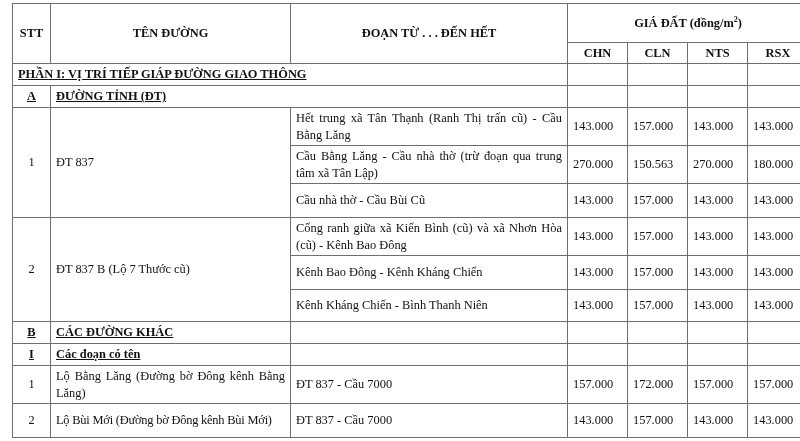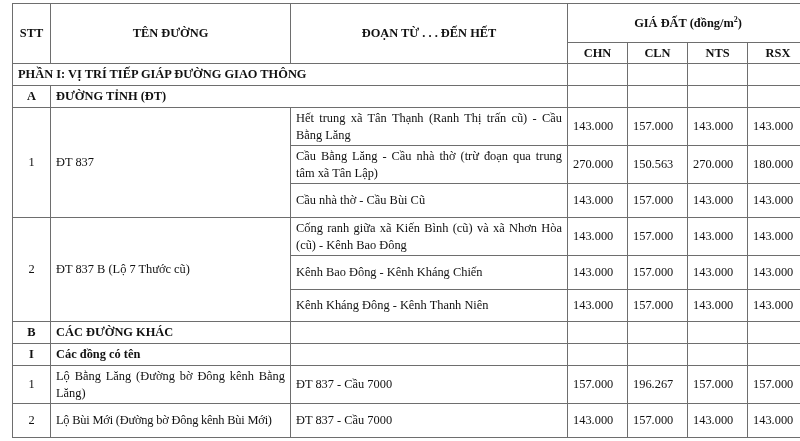--- a/index.html
+++ b/index.html
@@ -1,21 +1,21 @@
 <!DOCTYPE html>
 <html><head>
 <meta charset="utf-8">
 <style>
   html, body { margin:0; padding:0; background:#ffffff; }
   body { width:800px; height:441px; overflow:hidden; font-family:"Liberation Serif", "DejaVu Serif", serif; color:#111; }
   table { border-collapse:collapse; position:absolute; left:12px; top:3px; table-layout:fixed; width:796px; }
   td, th { border:1px solid #6e6e6e; font-size:12.4px; line-height:17px; padding:0 5px; vertical-align:middle; }
   th { font-weight:bold; text-align:center; }
   .c { text-align:center; }
-  .b { font-weight:bold; }
+  .b { font-weight:bold;text-decoration:underline; }
   .num { text-align:left; }
   .desc { text-align:justify; }
   sup { font-size:8px; vertical-align:super; line-height:0; }
 </style>
 </head>
 <body>
 
 <table>
   <colgroup>
     <col style="width:38px">
@@ -91,52 +91,52 @@
     <td class="num">143.000</td>
   </tr>
   <tr style="height:34px">
     <td class="desc">Kênh Bao Đông - Kênh Kháng Chiến</td>
     <td class="num">143.000</td>
     <td class="num">157.000</td>
     <td class="num">143.000</td>
     <td class="num">143.000</td>
   </tr>
   <tr style="height:32px">
-    <td class="desc">Kênh Kháng Đông - Kênh Thanh Niên</td>
+    <td class="desc">Kênh Kháng Chiến - Bình Thanh Niên</td>
     <td class="num">143.000</td>
     <td class="num">157.000</td>
     <td class="num">143.000</td>
     <td class="num">143.000</td>
   </tr>
 
   <tr style="height:22px">
     <td class="c b">B</td>
     <td class="b">CÁC ĐƯỜNG KHÁC</td>
     <td></td>
     <td></td>
         <td></td>
         <td></td>
         <td></td>
   </tr>
   <tr style="height:22px">
     <td class="c b">I</td>
-    <td class="b">Các đồng có tên</td>
+    <td class="b">Các đoạn có tên</td>
     <td></td>
     <td></td>
         <td></td>
         <td></td>
         <td></td>
   </tr>
 
   <tr style="height:38px">
     <td class="c">1</td>
     <td class="desc">Lộ Bằng Lăng (Đường bờ Đông kênh Bằng Lăng)</td>
     <td>ĐT 837 - Cầu 7000</td>
     <td class="num">157.000</td>
-    <td class="num">196.267</td>
+    <td class="num">172.000</td>
     <td class="num">157.000</td>
     <td class="num">157.000</td>
   </tr>
   <tr style="height:34px">
     <td class="c">2</td>
     <td style="white-space:nowrap;letter-spacing:-0.2px">Lộ Bùi Mới (Đường bờ Đông kênh Bùi Mới)</td>
     <td>ĐT 837 - Cầu 7000</td>
     <td class="num">143.000</td>
     <td class="num">157.000</td>
     <td class="num">143.000</td>

